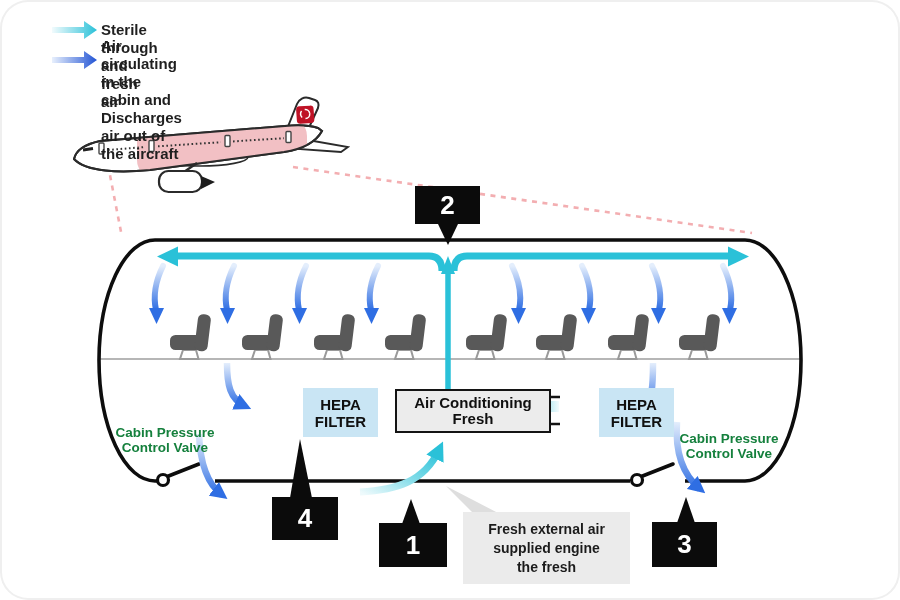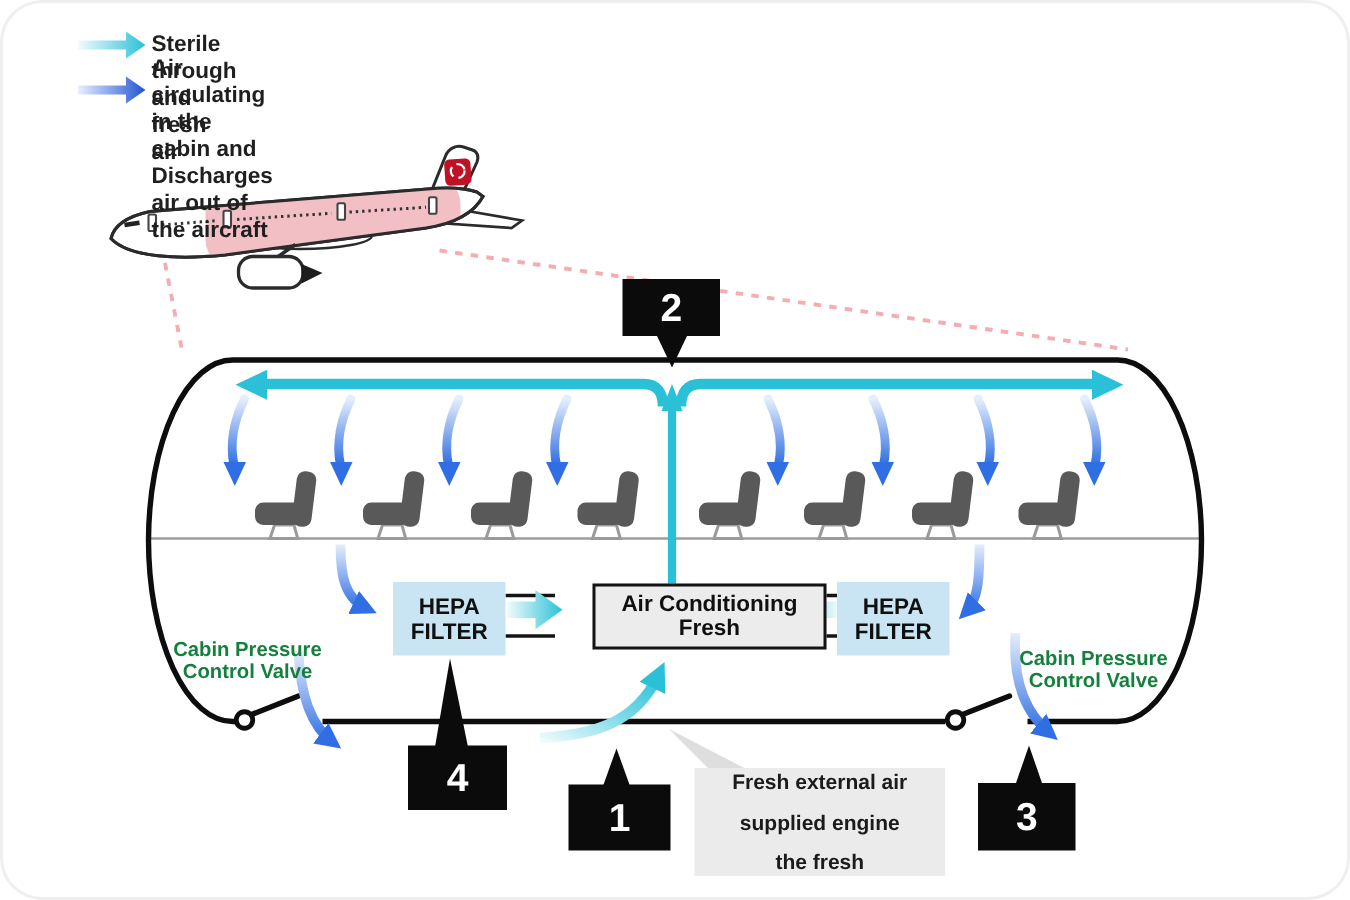--- a/index.html
+++ b/index.html
@@ -6,34 +6,34 @@
   .stage{
     position:relative;width:900px;height:600px;background:#fff;
     border-radius:28px;box-shadow:0 0 0 2px #efefef inset;overflow:hidden;
     font-family:"Liberation Sans", sans-serif;color:#1c1c1c;
   }
   .layer{position:absolute;left:0;top:0;width:900px;height:600px;}
   .abs{position:absolute;}
   .legend-label{font-size:15px;font-weight:600;line-height:18px;color:#1f1f1f;}
   .hepa{
     background:#c9e5f4;color:#101010;font-weight:bold;font-size:15px;line-height:17px;
-    text-align:center;display:flex;flex-direction:column;justify-content:center;
+    text-align:center;display:flex;flex-direction:column;justify-content:center;margin-left:41px;
   }
   .acbox{
     background:#ececec;border:2.3px solid #141414;color:#101010;font-weight:bold;
     font-size:15px;line-height:16px;text-align:center;display:flex;flex-direction:column;justify-content:center;margin-left:25px;
   }
   .cpcv{font-size:13.5px;line-height:15px;font-weight:600;text-align:center;color:#15803d;}
   .step{
     background:#0b0b0b;color:#fff;font-weight:bold;font-size:26px;
     display:flex;align-items:center;justify-content:center;
   }
   .callout{
     background:#ebebeb;color:#1b1b1b;font-size:14px;line-height:19px;font-weight:600;
-    text-align:center;display:flex;flex-direction:column;justify-content:space-between;
+    text-align:center;display:flex;flex-direction:column;justify-content:center;
   }
   .z2{z-index:2;}
 </style>
 </head>
 <body>
 
 <div class="stage">
 
   <svg class="layer" viewBox="0 0 900 600">
     <defs>

